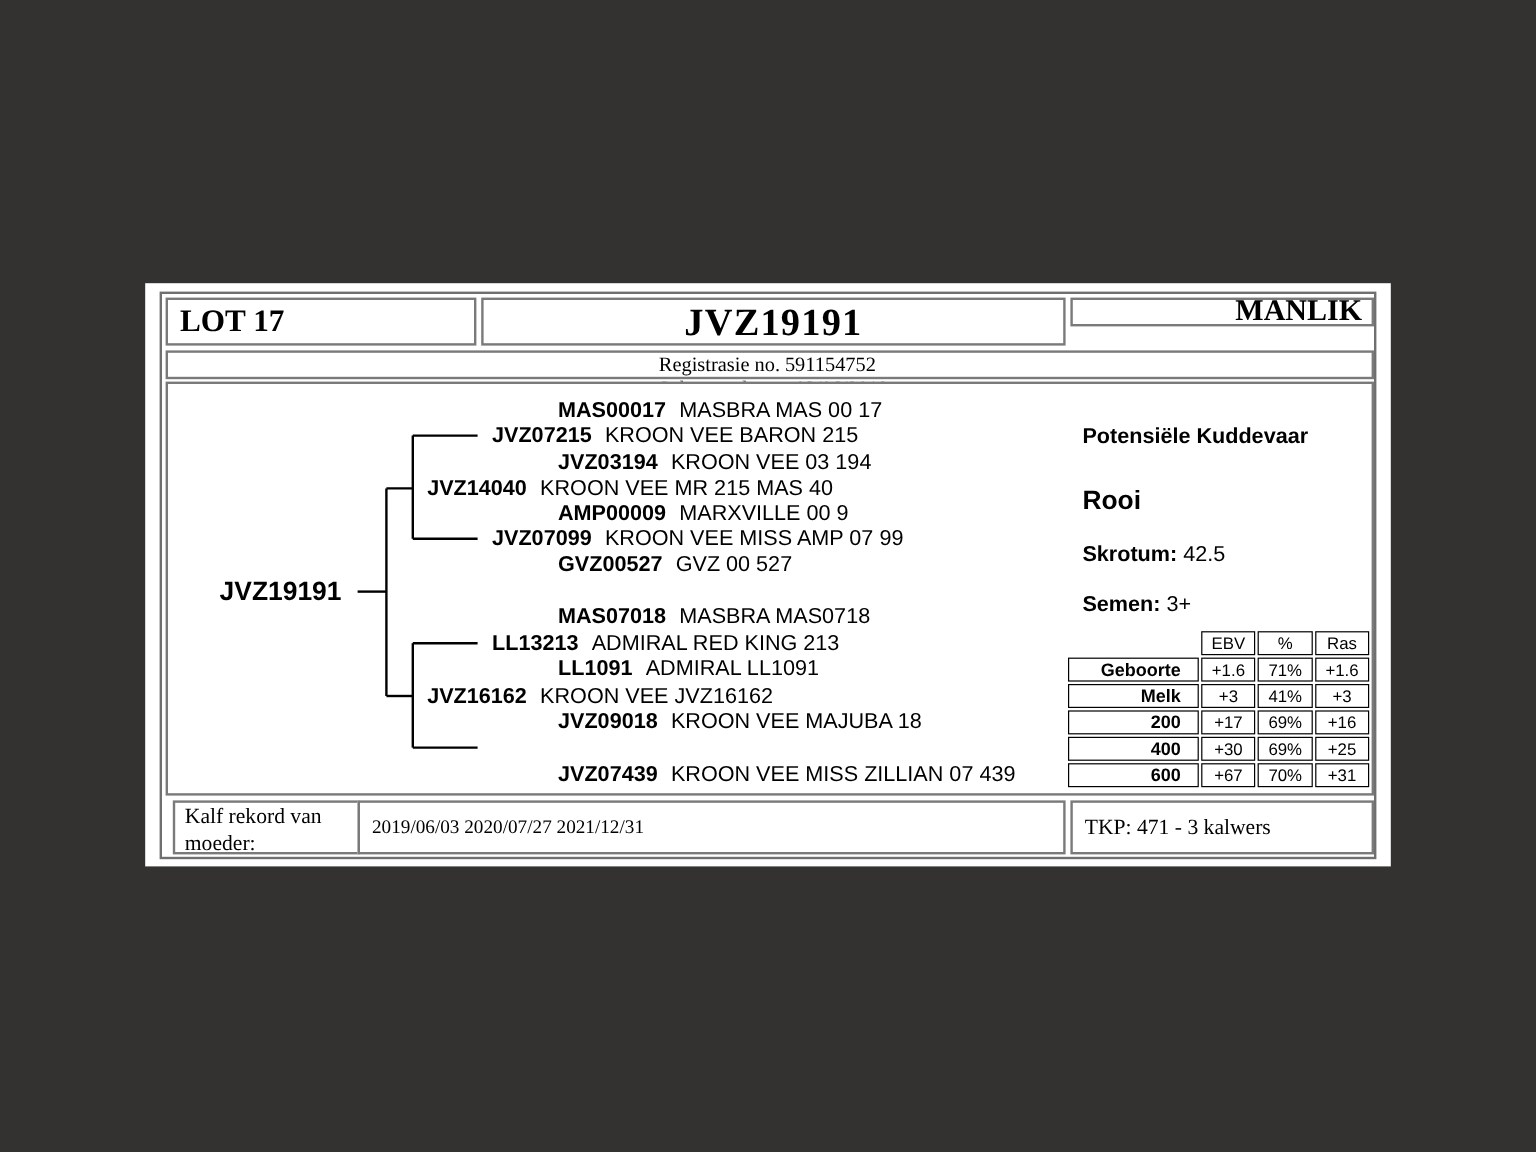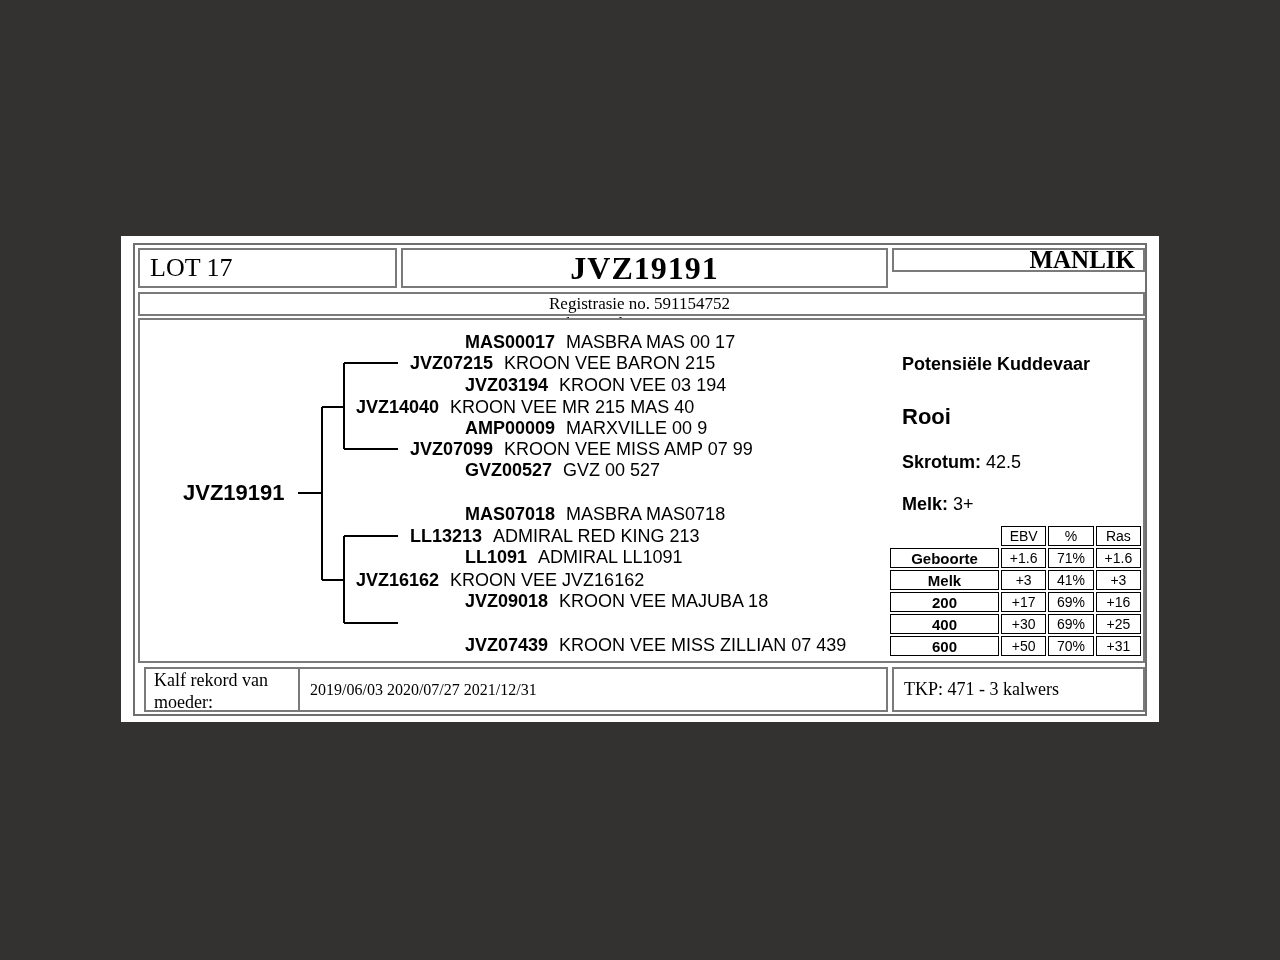--- a/index.html
+++ b/index.html
@@ -2,21 +2,21 @@
 <html><head>
 <meta charset="utf-8">
 <style>
   html,body{margin:0;padding:0;width:1280px;height:960px;overflow:hidden;}
   body{background:#333231;font-family:"Liberation Sans",sans-serif;}
   .page{position:absolute;left:121px;top:236px;width:1038px;height:486px;background:#ffffff;}
   .frame{position:absolute;left:12px;top:7px;width:1014px;height:473px;border:2px solid #6f6f6f;box-sizing:border-box;}
   .cell{position:absolute;border:2px solid #7a7a7a;box-sizing:border-box;background:#fff;}
   
   .lot-cell{left:17px;top:12px;width:259px;height:40px;display:flex;align-items:center;padding-left:10px;
-            font-family:"Liberation Serif",serif;font-weight:normal;font-size:26px;}
+            font-family:"Liberation Serif",serif;font-weight:bold;font-size:26px;}
   .title-cell{left:280px;top:12px;width:487px;height:40px;display:flex;align-items:center;justify-content:center;
             font-family:"Liberation Serif",serif;font-weight:bold;font-size:32px;letter-spacing:1px;}
   .sex-cell{left:771px;top:12px;width:253px;height:24px;display:flex;align-items:center;justify-content:flex-end;padding-right:8px;
             font-family:"Liberation Serif",serif;font-weight:bold;font-size:25px;}
   .reg-cell{left:17px;top:56px;width:1007px;height:24px;display:flex;align-items:center;justify-content:space-between;
             padding:0 8px;font-family:"Liberation Serif",serif;font-size:17px;flex-direction:column;}
   .reg-left span{margin-right:4px;}
   .reg-right span{margin-left:4px;}
   .reg-right .date{margin-left:6px;}
   
@@ -30,21 +30,21 @@
   .ped-subject{position:absolute;left:43px;transform:translateY(-50%);font-size:22px;font-weight:bold;white-space:nowrap;}
   
   .info-item{position:absolute;left:762px;transform:translateY(-50%);white-space:nowrap;font-size:18px;font-weight:bold;}
   .info-item .val{font-weight:normal;margin-left:5px;}
   .breed-color{font-size:22px;}
   
   .ebv{position:absolute;left:748px;top:204px;border-collapse:separate;border-spacing:2px;}
   .ebv td,.ebv th{border:1px solid #000;height:18px;font-family:"Liberation Sans",sans-serif;background:#fff;}
   .ebv .blank{border:none;}
   .ebv th{font-size:15px;font-weight:bold;text-align:center;padding:0;}
-  .ebv .rowlab{font-size:15px;font-weight:bold;text-align:center;padding:0 14px;width:86px;}
+  .ebv .rowlab{font-size:15px;font-weight:bold;text-align:right;padding:0 14px;width:86px;}
   .ebv .v{font-size:14px;font-weight:normal;text-align:center;width:49px;padding:0 1px;}
   
   .kalf-cell{left:23px;top:431px;width:156px;height:45px;padding:0 8px;
              font-family:"Liberation Serif",serif;font-size:18px;line-height:22px;}
   .dates-cell{left:177px;top:431px;width:590px;height:45px;display:flex;align-items:center;padding-left:10px;
              font-family:"Liberation Serif",serif;font-size:16px;}
   .tkp-cell{left:771px;top:431px;width:253px;height:45px;display:flex;align-items:center;padding-left:10px;
              font-family:"Liberation Serif",serif;font-size:18px;}
 </style>
 </head>
@@ -124,21 +124,21 @@
     <div class="ped-row gen-ggp" style="top:325px">
       <span class="pid">JVZ07439</span><span class="pname">KROON VEE MISS ZILLIAN 07 439</span>
     </div>
 
     <div class="info-item" style="top:44px">Potensiële Kuddevaar</div>
     <div class="info-item breed-color" style="top:97px">Rooi</div>
     <div class="info-item" style="top:142px">
       <span>Skrotum:</span><span class="val">42.5</span>
     </div>
     <div class="info-item" style="top:184px">
-      <span>Melk:</span><span class="val">3+</span>
+      <span>Semen:</span><span class="val">3+</span>
     </div>
 
     <table class="ebv">
       <tbody>
           <tr>
         <td class="blank"></td>
         <th class="v">EBV</th>
         <th class="v">%</th>
         <th class="v">Ras</th>
       </tr>
@@ -161,21 +161,21 @@
         <td class="v">+16</td>
       </tr>
       <tr>
         <td class="rowlab">400</td>
         <td class="v">+30</td>
         <td class="v">69%</td>
         <td class="v">+25</td>
       </tr>
       <tr>
         <td class="rowlab">600</td>
-        <td class="v">+50</td>
+        <td class="v">+67</td>
         <td class="v">70%</td>
         <td class="v">+31</td>
       </tr>
     </tbody>
       </table>
   </div>
 
   <div class="cell kalf-cell">Kalf rekord van moeder:</div>
   <div class="cell dates-cell">2019/06/03 2020/07/27 2021/12/31</div>
   <div class="cell tkp-cell">TKP: 471 - 3 kalwers</div>

